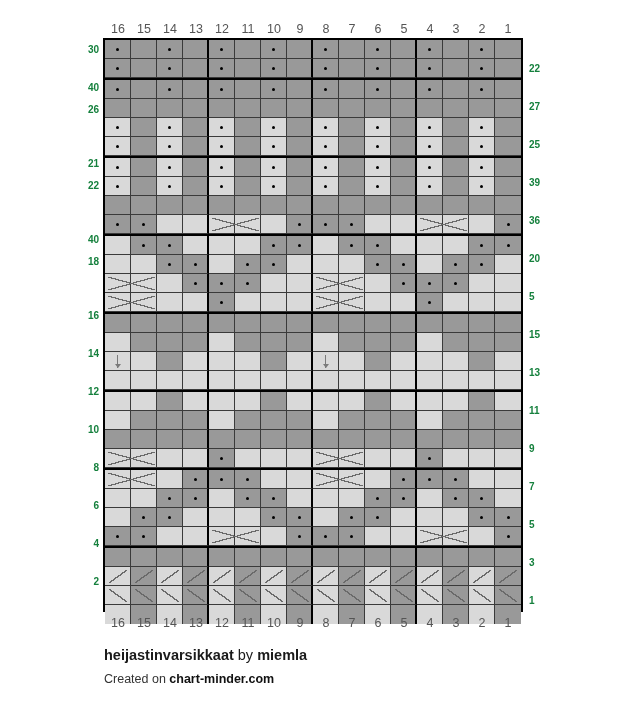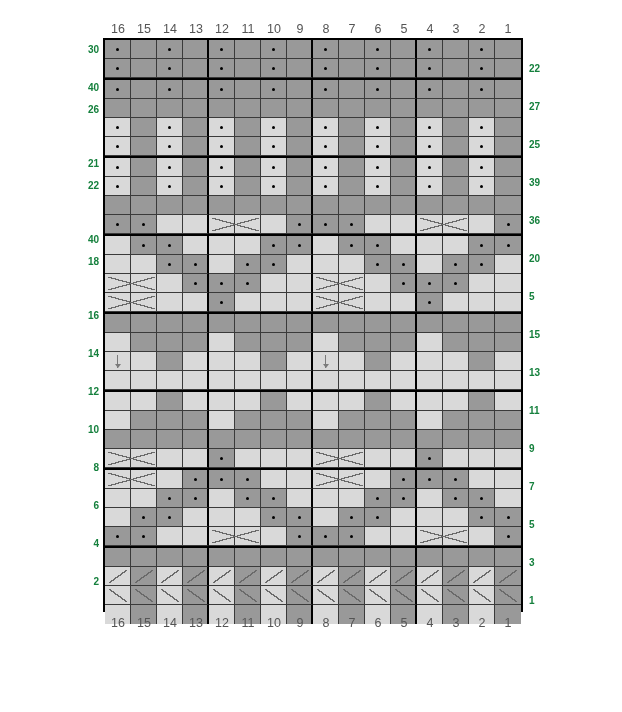--- a/index.html
+++ b/index.html
@@ -884,14 +884,22 @@
         <div class="col-num">7</div>
         <div class="col-num">6</div>
         <div class="col-num">5</div>
         <div class="col-num">4</div>
         <div class="col-num">3</div>
         <div class="col-num">2</div>
         <div class="col-num">1</div>
       </div>
   </div>
 
+  <div id="footer">
+    <div id="credit-line">
+      <span class="strong">heijastinvarsikkaat</span><span class="by"> by </span><span class="strong">miemla</span>
+    </div>
+    <div id="source-line">
+      <span>Created on </span><span class="strong">chart-minder.com</span>
+    </div>
+  </div>
 
 </div>
 
 </body></html>

